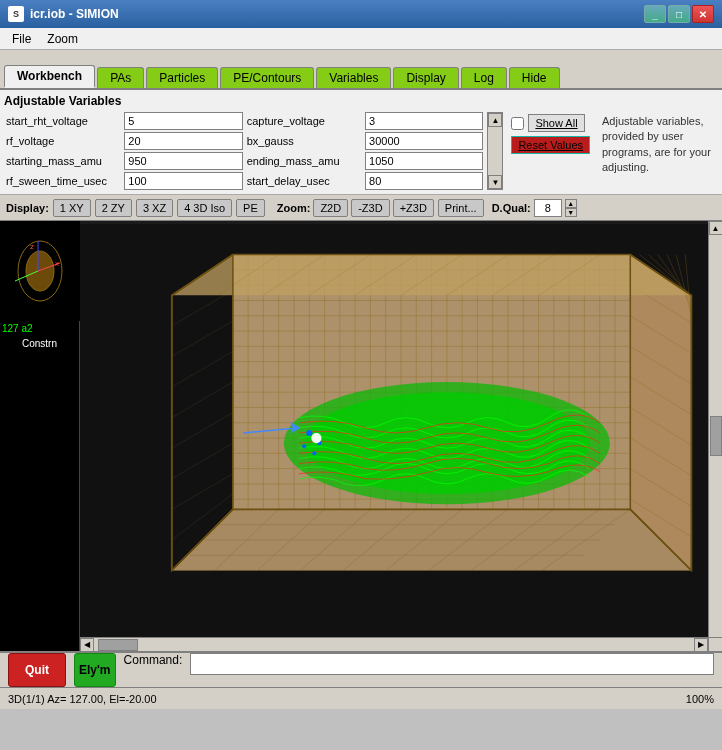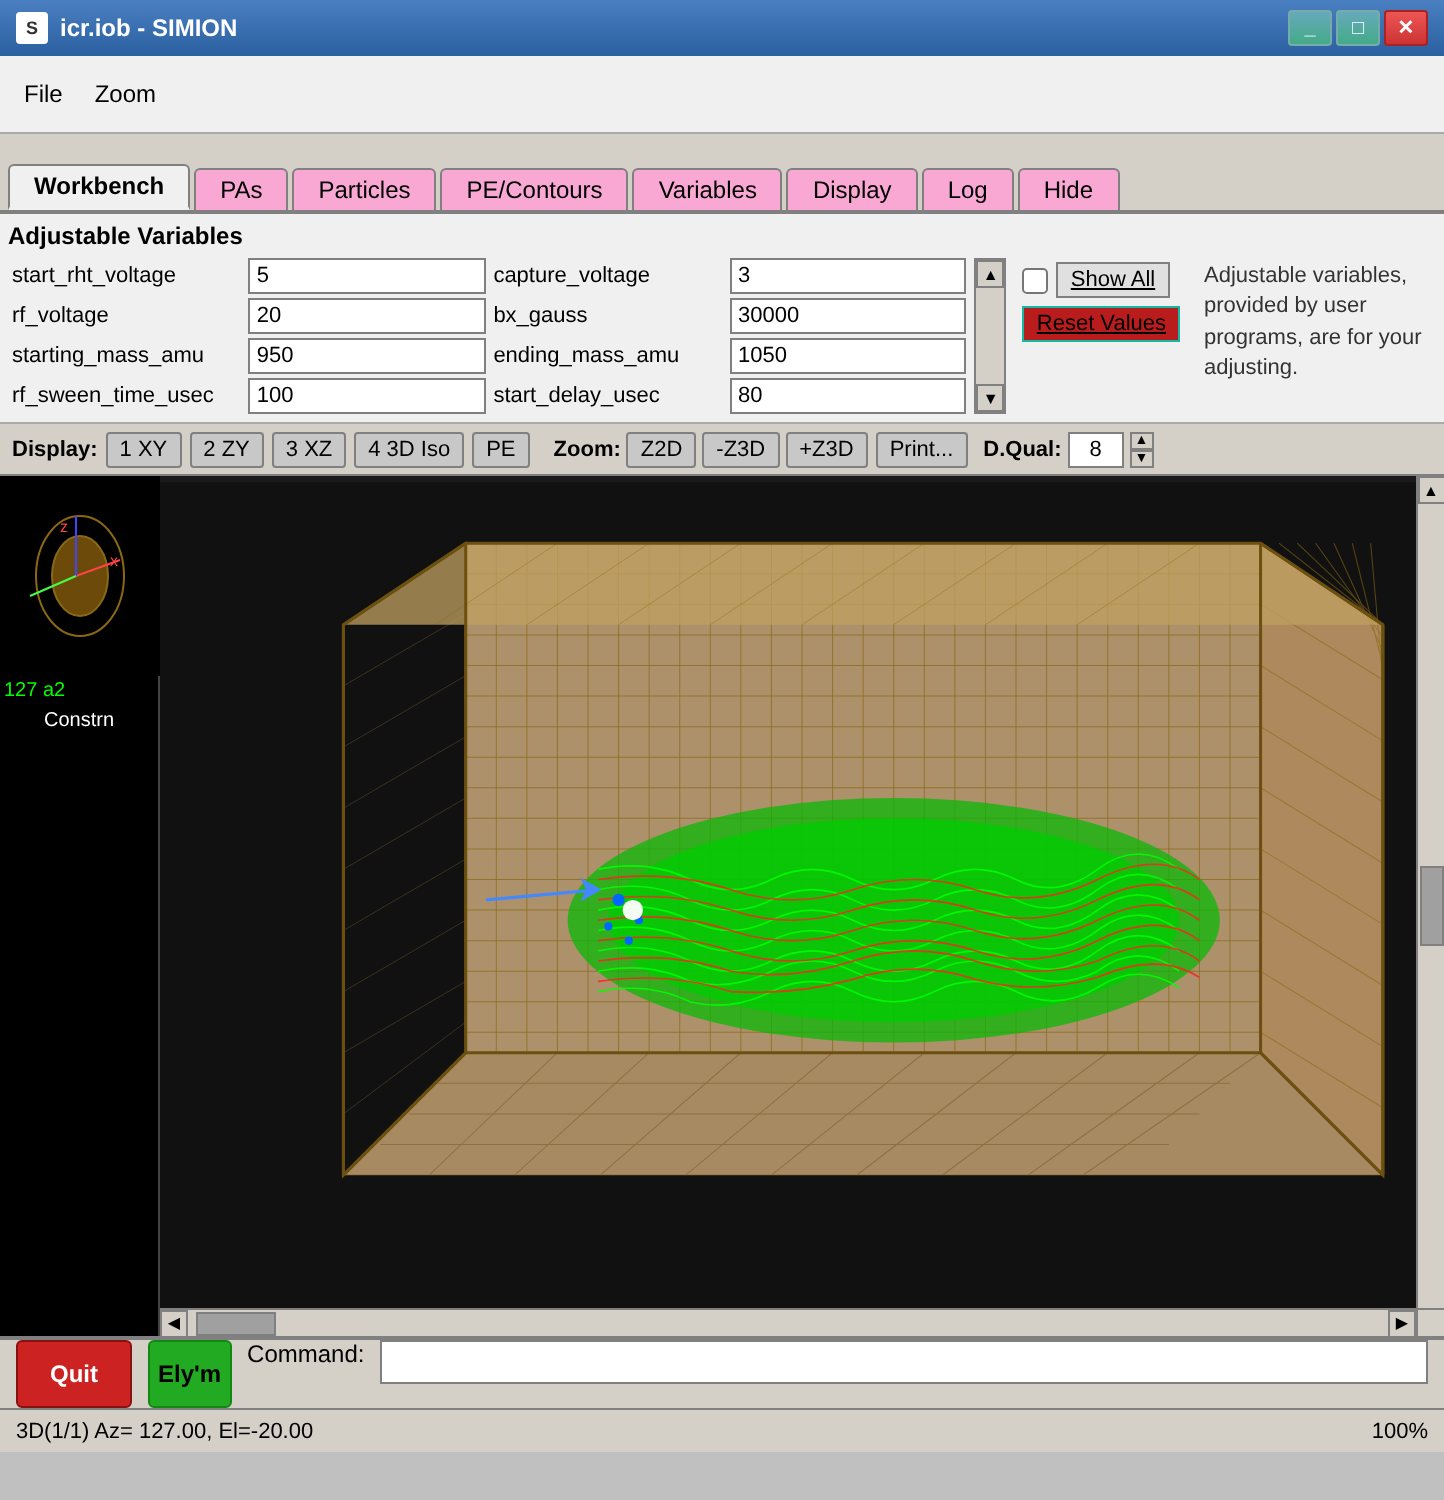--- a/index.html
+++ b/index.html
@@ -49,21 +49,21 @@
       font-size: 10px;
       display: flex; align-items: center; justify-content: center;
       cursor: pointer;
       border-radius: 2px;
     }
     .title-btn.close { background: linear-gradient(to bottom, #e55, #c33); border-color: #a22; }
 
     
     #menu-bar {
       background: #f0f0f0;
-      height: 39px;
+      height: 22px;
       display: flex;
       align-items: center;
       padding: 0 4px;
       border-bottom: 1px solid #aaa;
     }
     .menu-item {
       padding: 2px 8px;
       cursor: pointer;
       font-size: 12px;
     }
@@ -74,21 +74,21 @@
       height: 40px;
       display: flex;
       align-items: flex-end;
       padding: 0 4px;
       border-bottom: 2px solid #808080;
     }
     .tab {
       padding: 3px 12px;
       border: 1px solid #808080;
       border-bottom: none;
-      background: #f9a8d4;
+      background: #84cc16;
       cursor: pointer;
       font-size: 12px;
       margin-right: 2px;
       border-radius: 3px 3px 0 0;
     }
     .tab.active {
       background: #f0f0f0;
       font-weight: bold;
       border-bottom: 2px solid #f0f0f0;
     }

